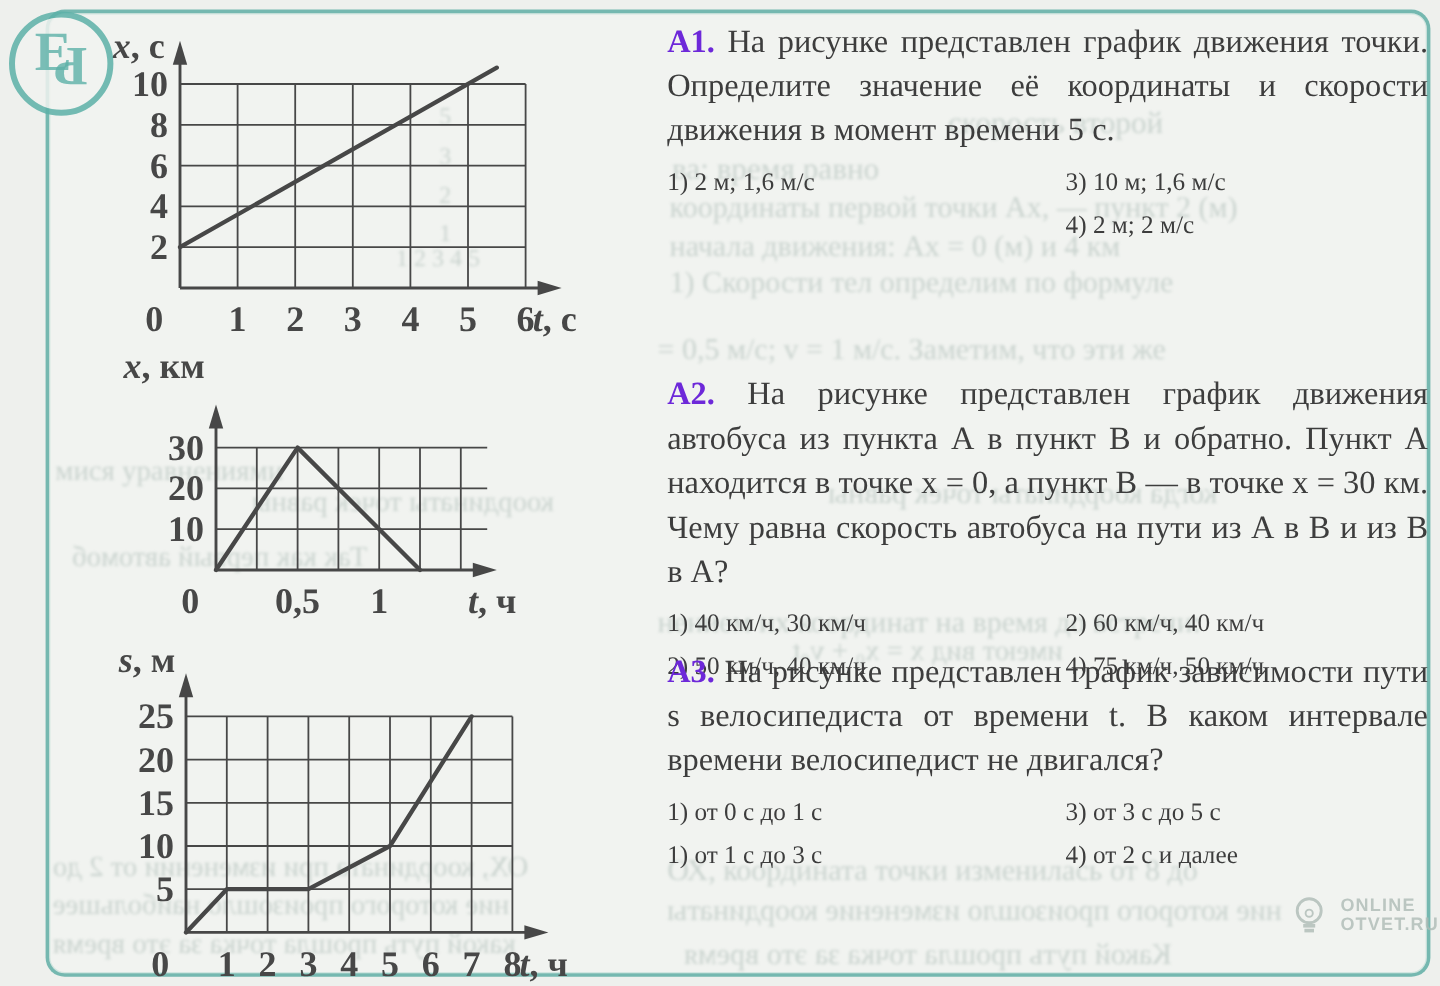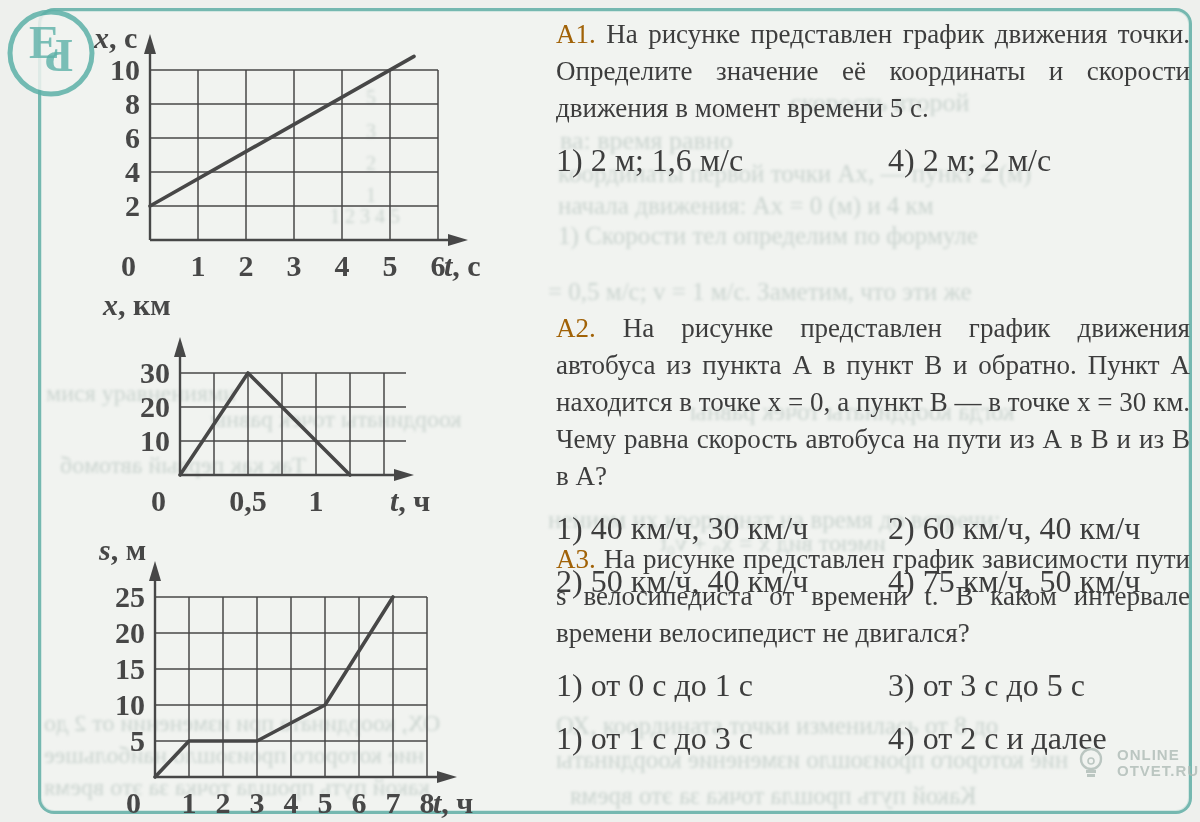--- a/index.html
+++ b/index.html
@@ -18,22 +18,22 @@
   .ghost-layer{position:absolute;inset:0;z-index:1}
   .ghost{
     position:absolute;white-space:nowrap;color:#7f978f;opacity:.34;
     filter:blur(1.4px);font-family:"Liberation Serif",serif;
   }
   .ghost.m{transform:scaleX(-1)}
   .graph{position:absolute;z-index:2}
   svg text{font-family:"Liberation Serif",serif}
   .problem{position:absolute;left:556px;width:634px;z-index:3}
   .ptext{margin:0;font-size:27px;line-height:1.37;text-align:justify}
-  .plabel{color:#a16207;font-weight:normal}
-  .opts{display:flex;margin-top:9px;font-size:32px}
+  .plabel{color:#6d28d9;font-weight:bold}
+  .opts{display:flex;margin-top:9px;font-size:21px}
   .ocol{display:flex;flex-direction:column;gap:5px}
   .ocol:first-child{flex:0 0 332px}
   .opt{line-height:1.5}
   .watermark{
     position:absolute;left:1076px;top:746px;display:flex;align-items:center;gap:11px;
     color:#aebbb6;opacity:.8;z-index:4;
   }
   .wm-text{font-family:"Liberation Sans",sans-serif;font-weight:bold;
     font-size:15px;line-height:1.1;letter-spacing:1px}
 </style>
@@ -169,20 +169,21 @@
     <text x="349" y="275" font-size="30" font-weight="600" fill="#474747" text-anchor="start"><tspan font-style="italic">t</tspan><tspan>, ч</tspan></text>
   </svg>
 
 <section class="problem" style="top:16px">
   <p class="ptext"><span class="plabel">А1.</span> <span>На рисунке представлен график движения точки. Определите значение её координаты и скорости движения в момент времени 5 с.</span></p>
   <div class="opts">
     <div class="ocol">
       <div class="opt">1) 2 м; 1,6 м/с</div>
     </div>
     <div class="ocol">
+      <div class="opt">3) 10 м; 1,6 м/с</div>
       <div class="opt">4) 2 м; 2 м/с</div>
     </div>
   </div>
 </section>
 
 <section class="problem" style="top:310px">
   <p class="ptext"><span class="plabel">А2.</span> <span>На рисунке представлен график движения автобуса из пункта А в пункт В и обратно. Пункт А находится в точке x = 0, а пункт В — в точке x = 30 км. Чему равна скорость автобуса на пути из А в В и из В в А?</span></p>
   <div class="opts">
     <div class="ocol">
       <div class="opt">1) 40 км/ч, 30 км/ч</div>

